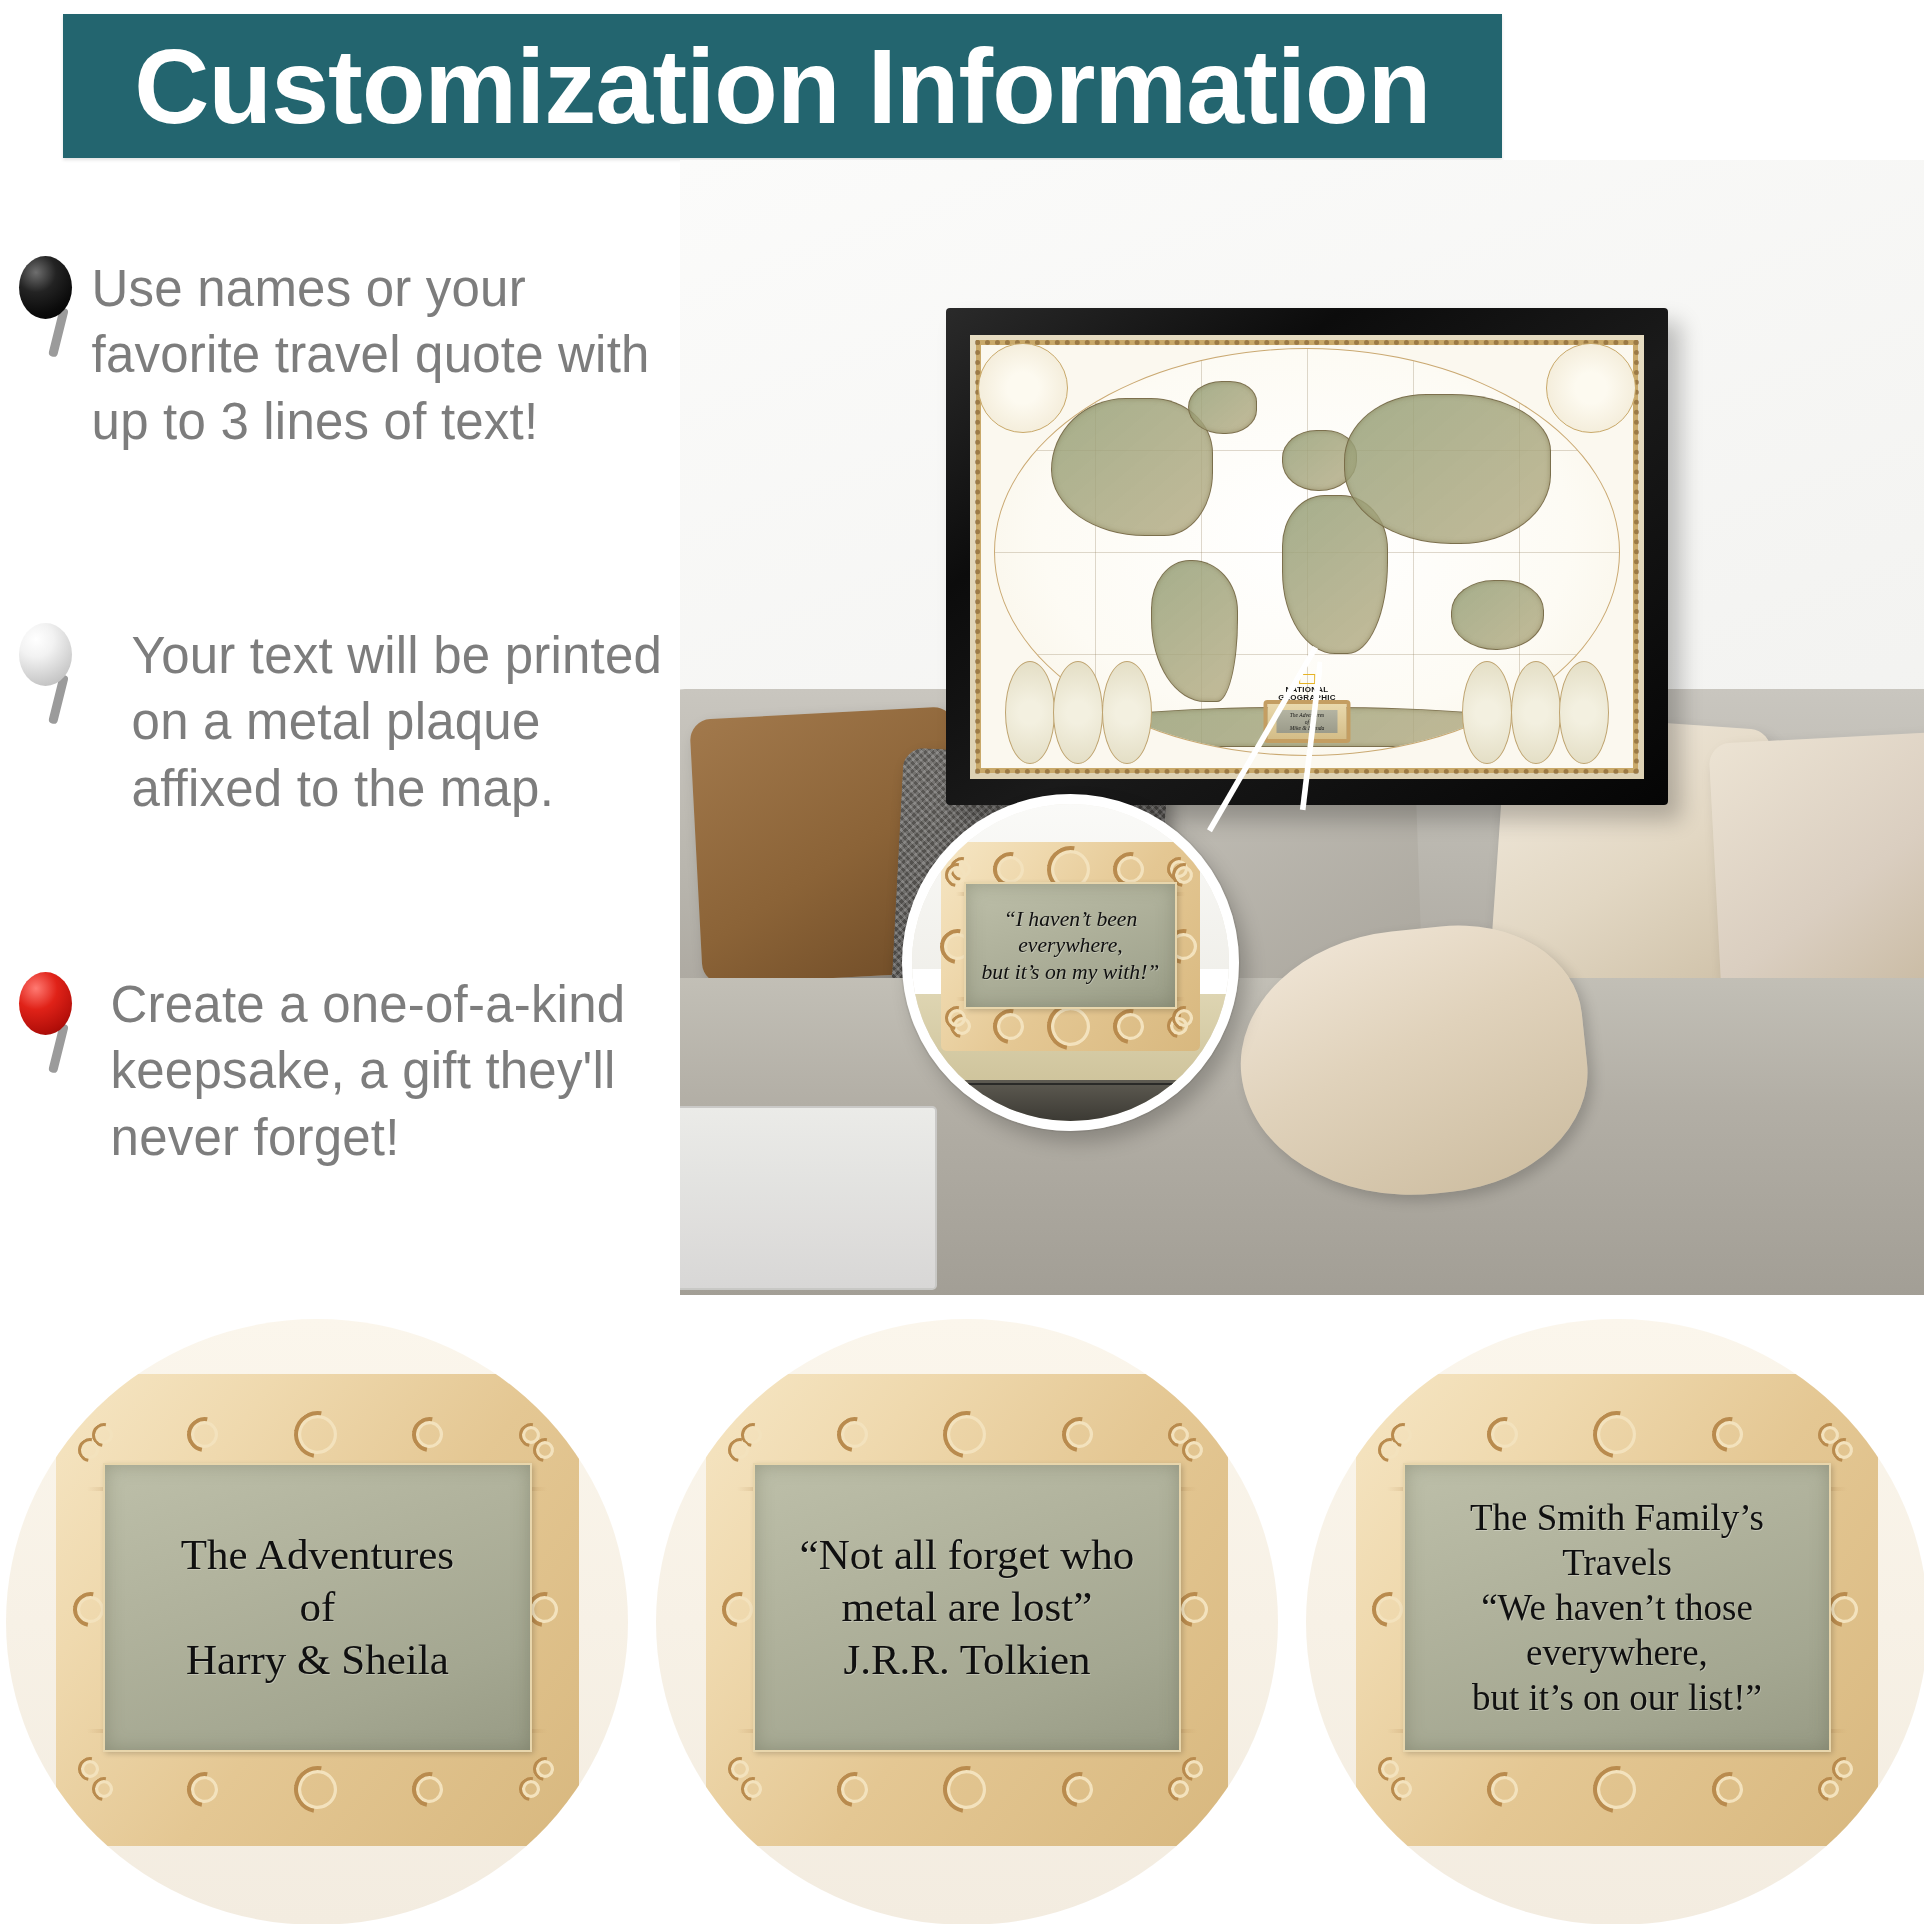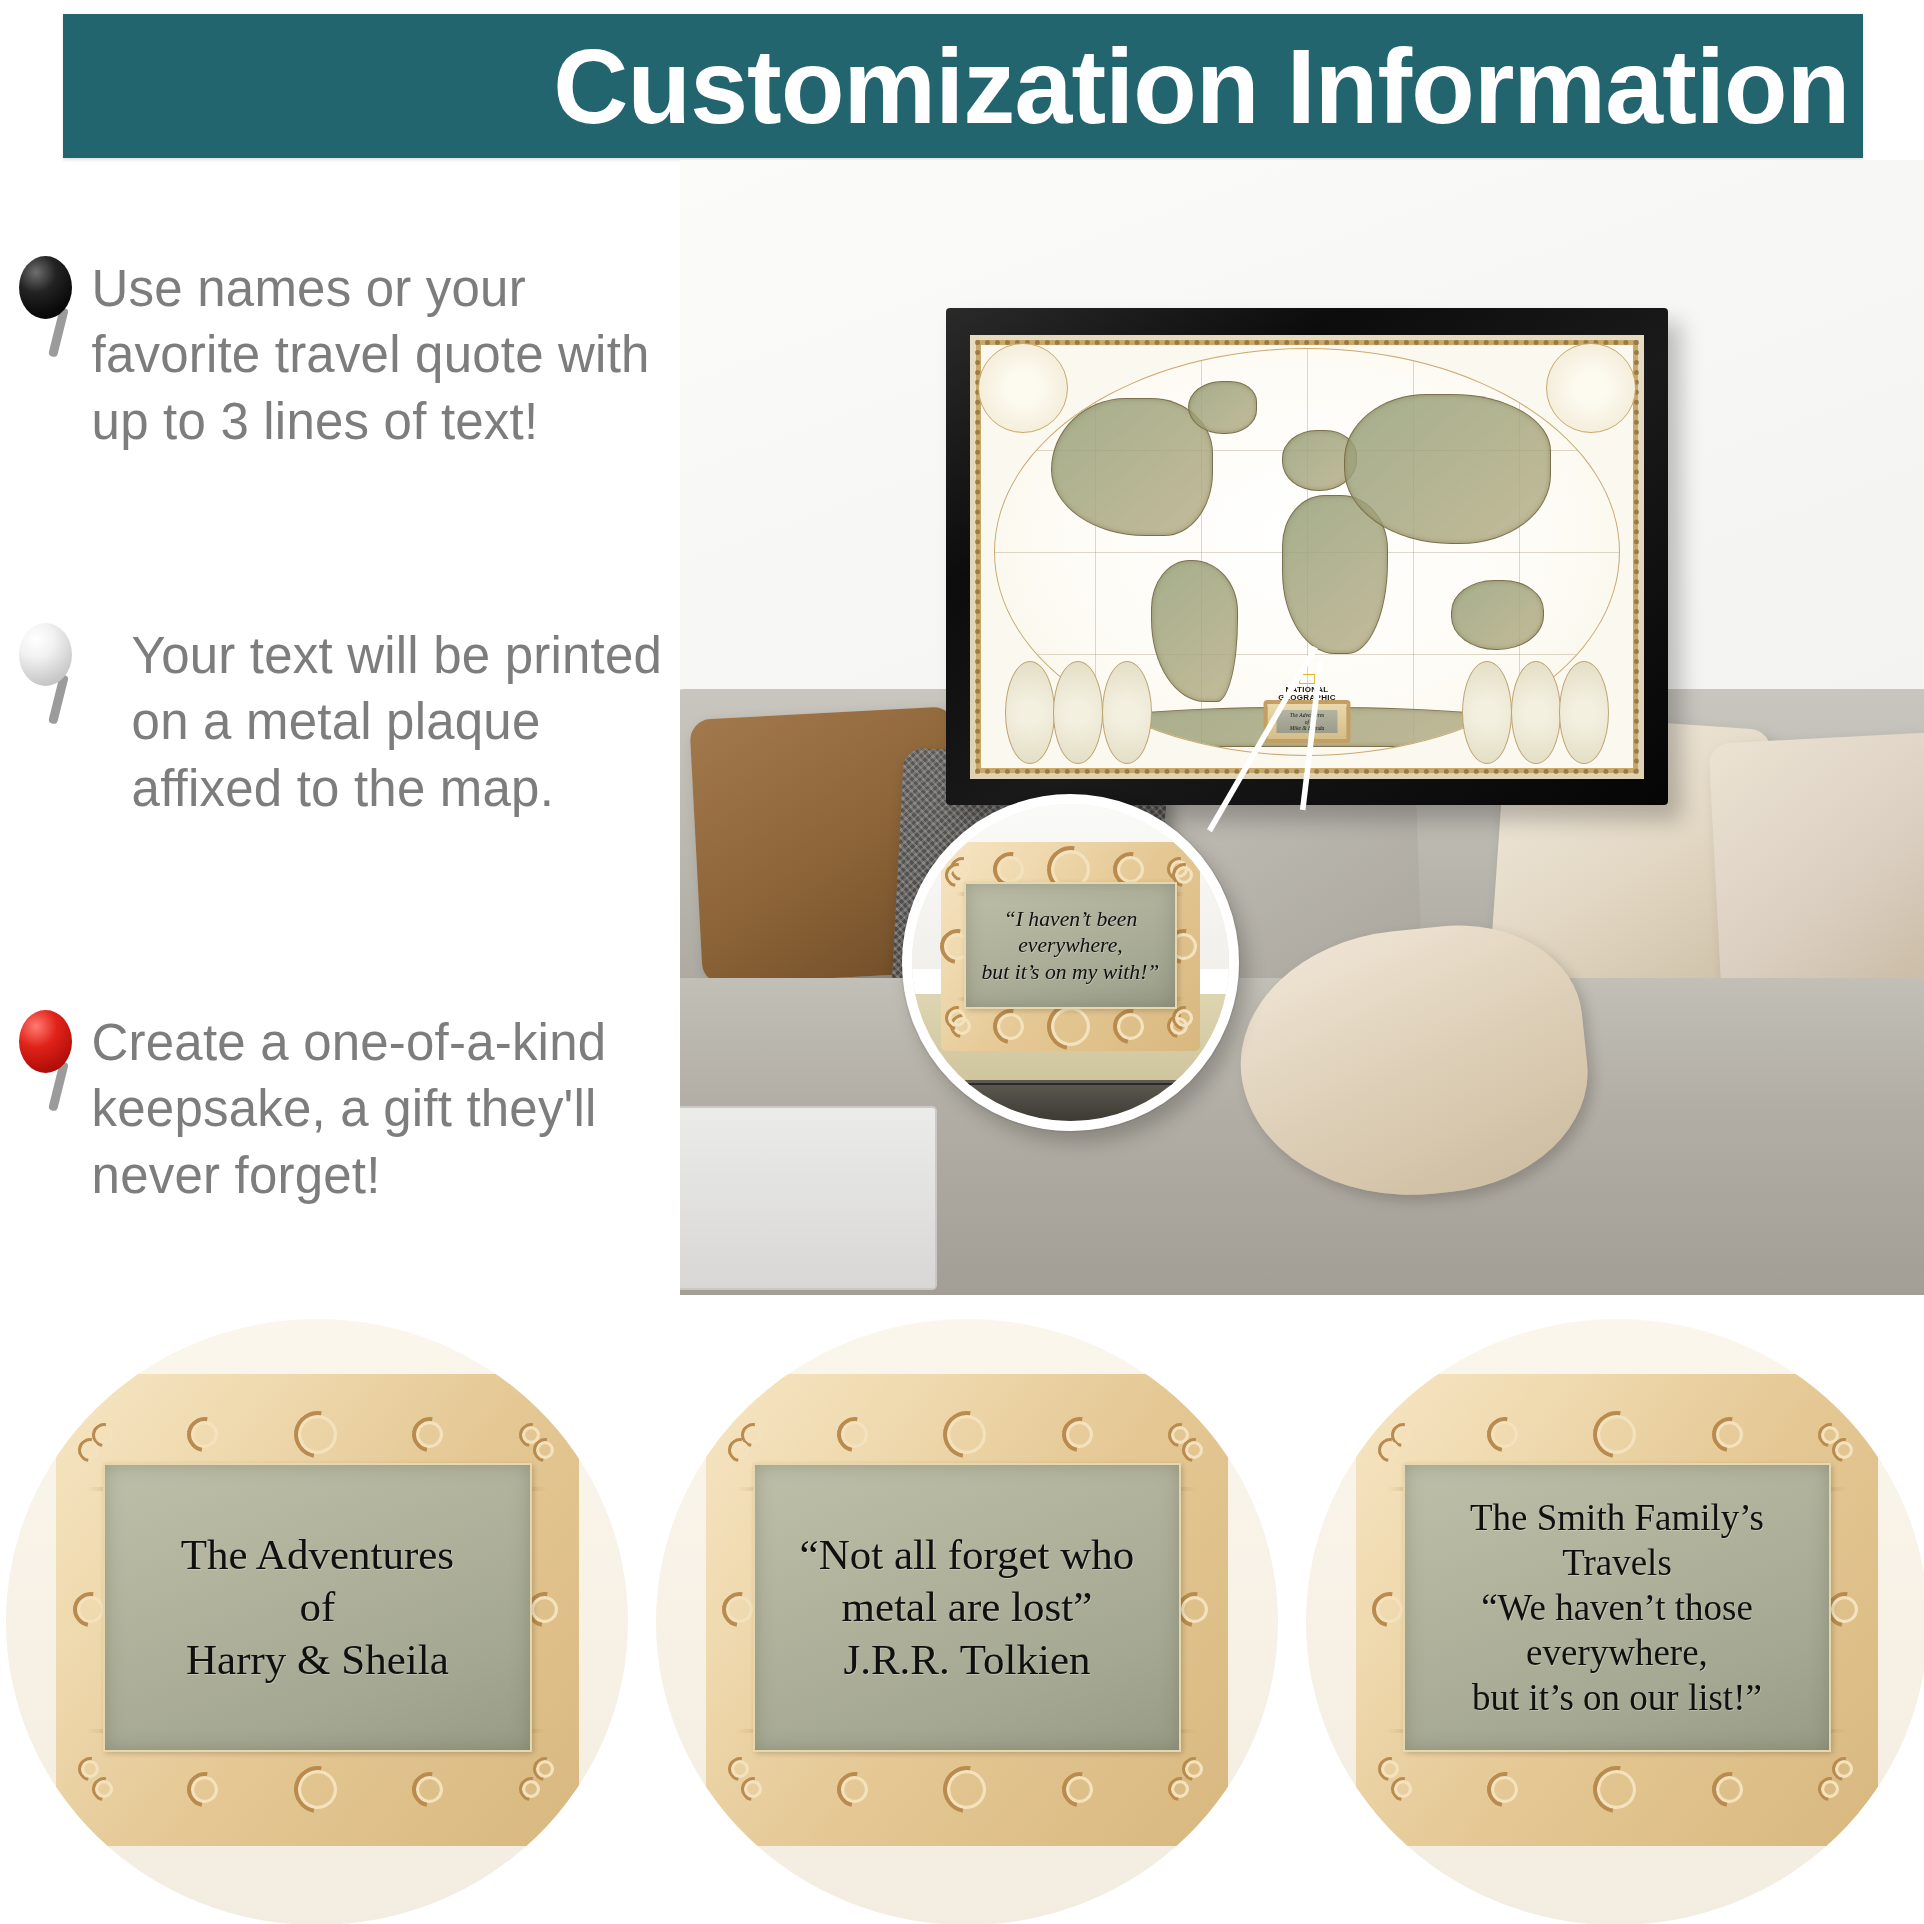--- a/index.html
+++ b/index.html
@@ -7,23 +7,23 @@
   html,body { width:1925px; height:1925px; }
   body {
     font-family:"Liberation Sans", sans-serif;
     background:#ffffff;
     position:relative;
     overflow:hidden;
   }
 
   
   .header-bar{
-    position:absolute; left:63px; top:14.4px; width:1800px; height:144px;
+    position:absolute; left:63px; top:14.4px; width:1439px; height:144px;
     background:#23656F;
-    display:flex; align-items:center; justify-content:flex-end;
+    display:flex; align-items:center; justify-content:center;
     box-shadow:0 2.4px 3.2px rgba(0,0,0,.12);
   }
   .header-title{
     color:#ffffff;
     font-family:"Liberation Sans Narrow","Liberation Sans",sans-serif;
     font-weight:bold;
     font-size:106px;
     letter-spacing:-0.8px;
     line-height:1;
     transform:scaleX(.98);
@@ -33,21 +33,21 @@
   
   .bullets{
     position:absolute; left:0px; top:241px; width:682px; height:1043px;
   }
   .bullet{
     position:absolute; left:17.6px; width:658px;
     display:flex; align-items:flex-start;
   }
   .bullet-1{ top:12px; }
   .bullet-2{ top:379px;gap:40px; }
-  .bullet-3{ top:766px; }
+  .bullet-3{ top:728px;gap:19px; }
 
   .pin{ position:relative; width:74px; flex:0 0 74px; height:96px; }
   .pin-head{
     position:absolute; left:1.6px; top:3.2px; width:53px; height:63px;
     border-radius:50%;
   }
   .pin-head.black{
     background:radial-gradient(circle at 32% 26%, #6e6e6e 0%, #232323 34%, #0b0b0b 70%, #000 100%);
   }
   .pin-head.white{

